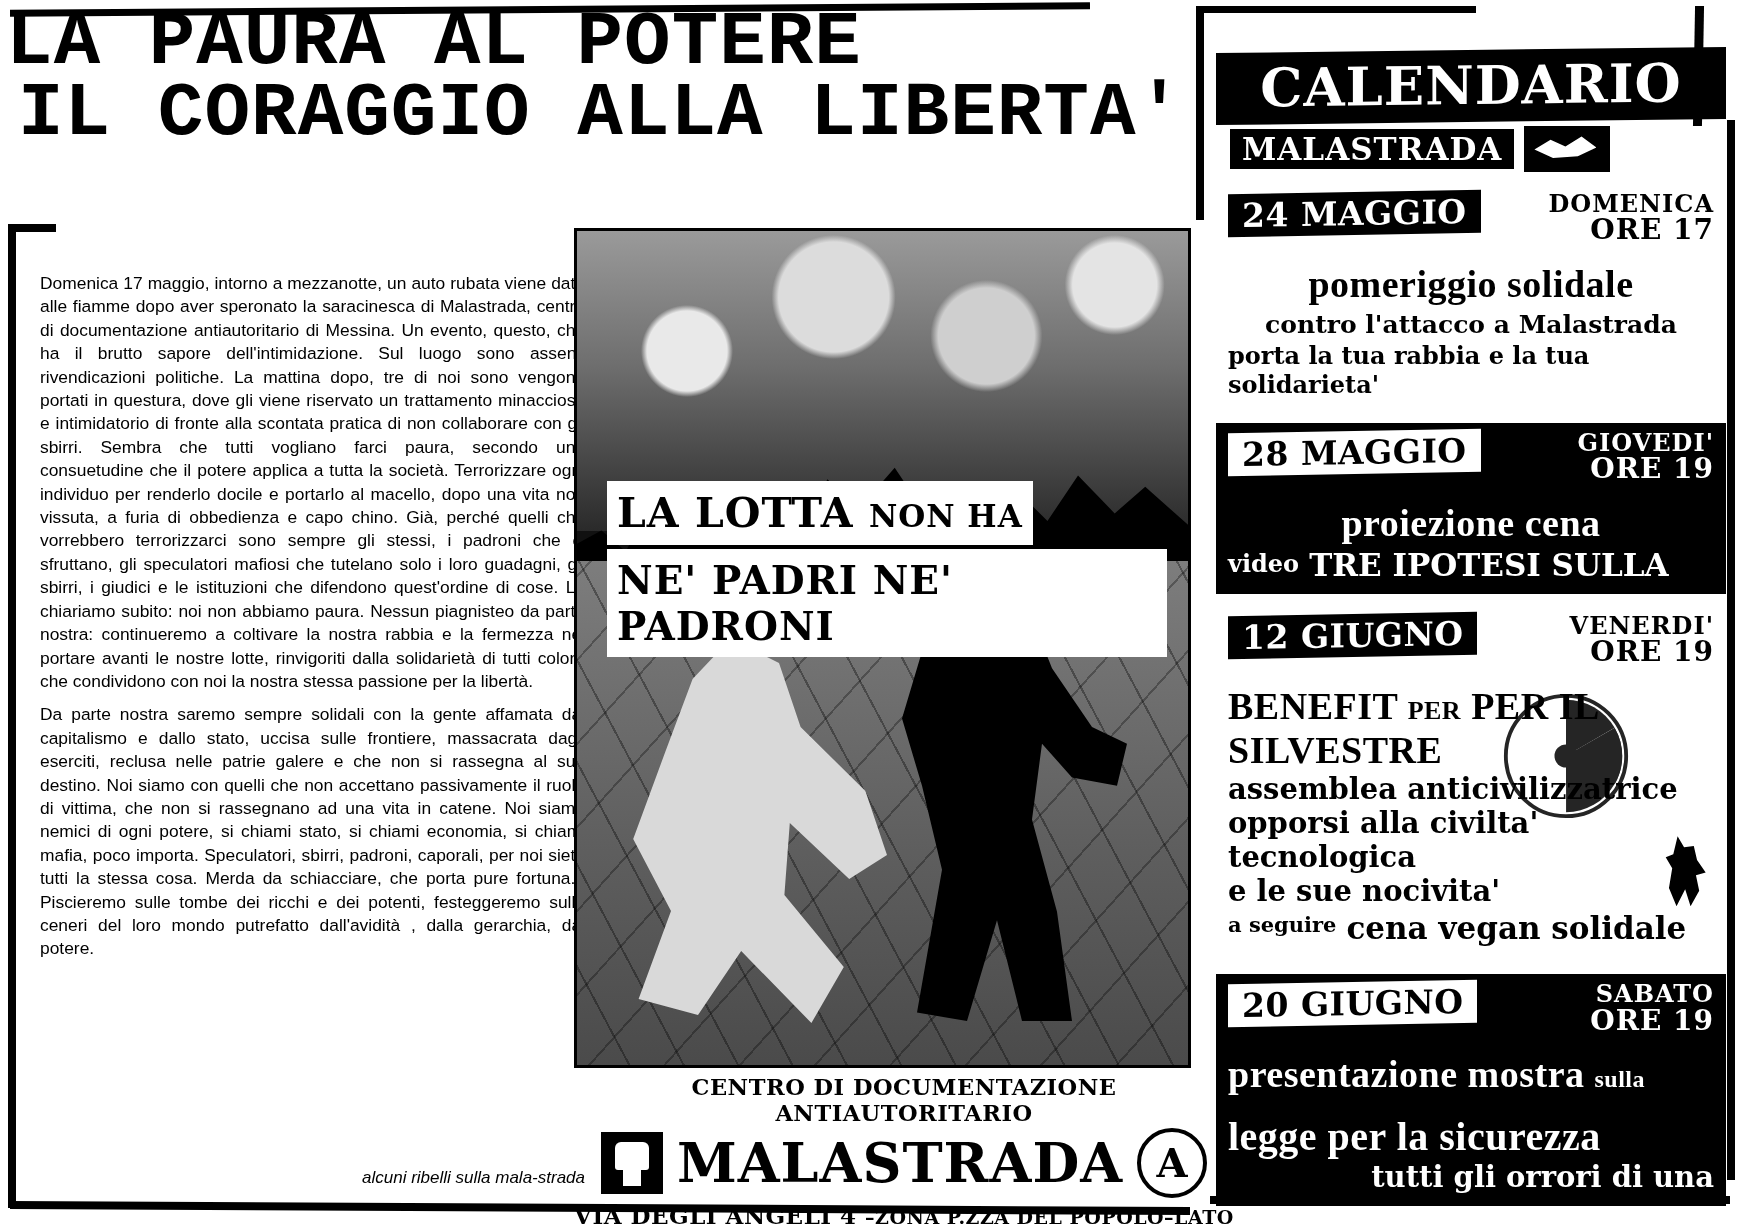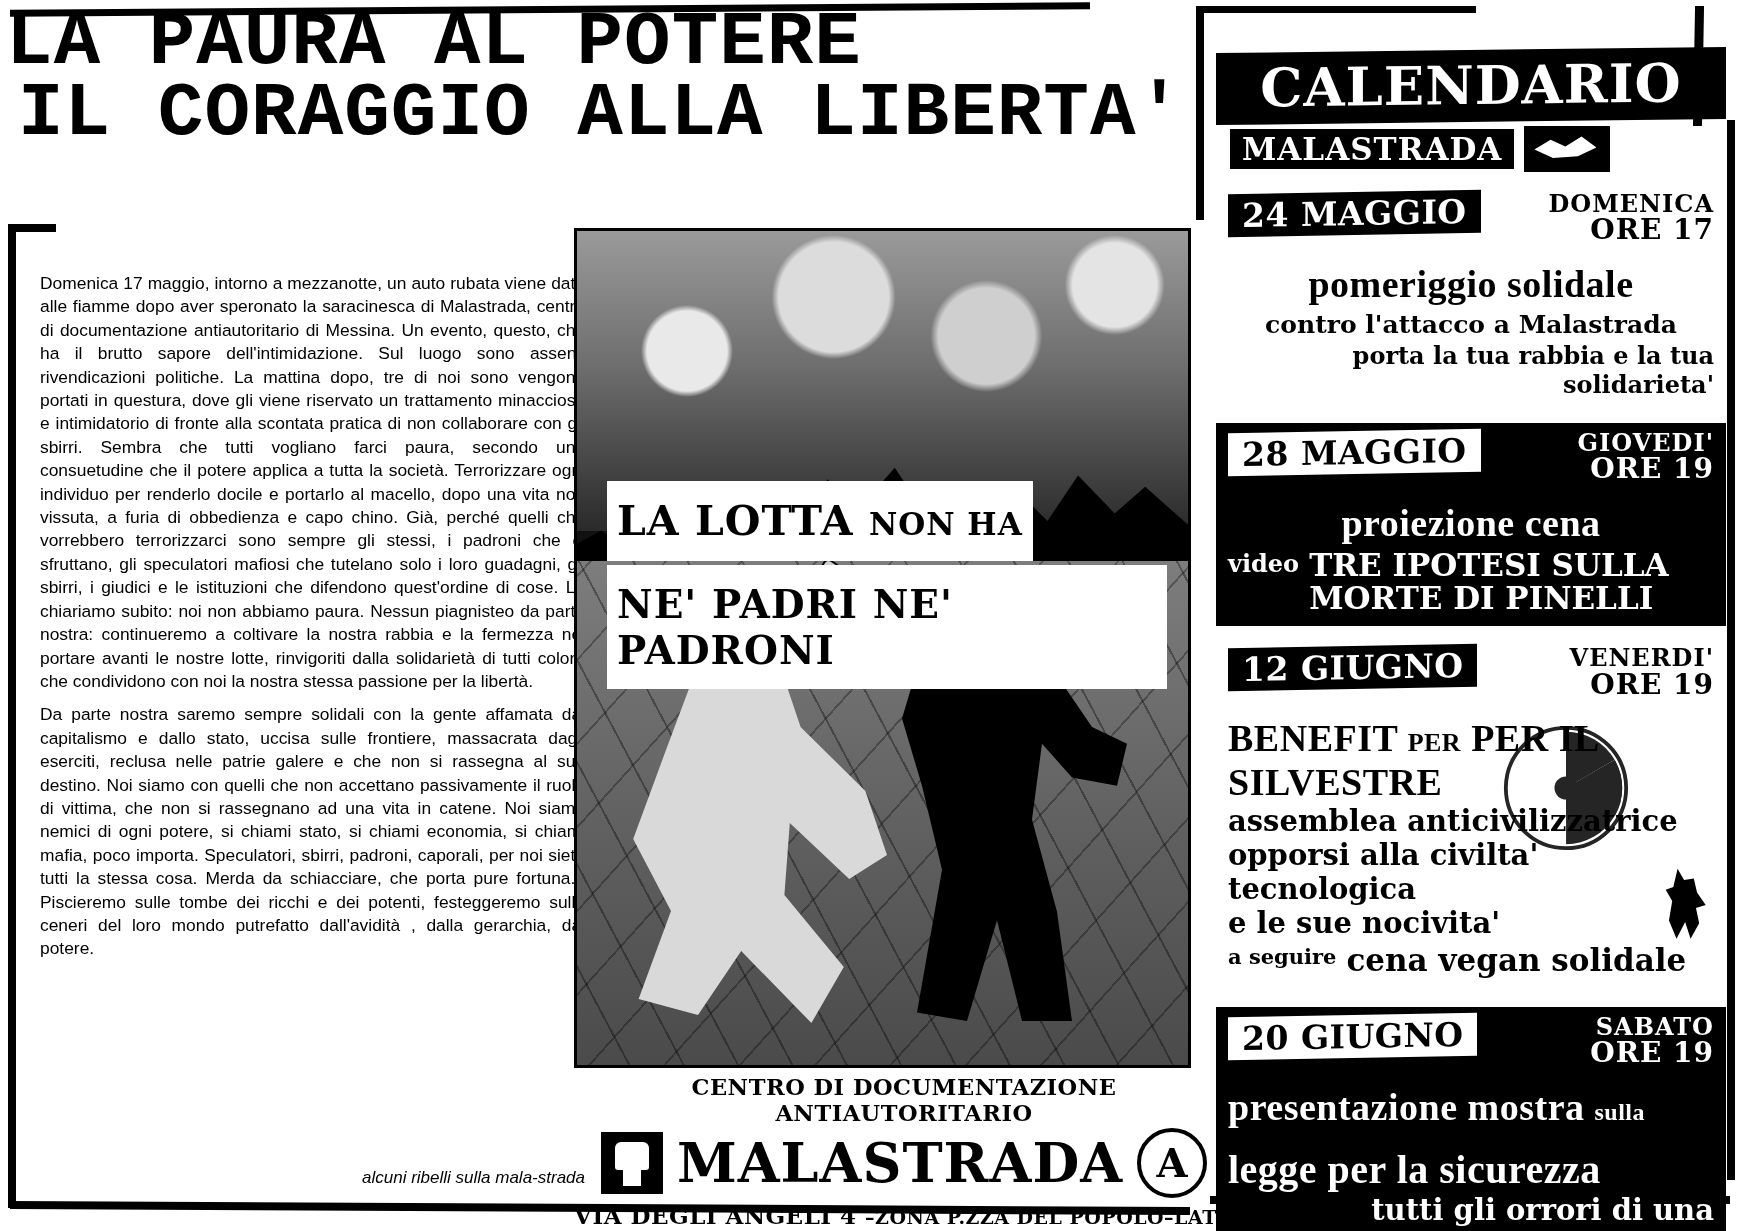--- a/index.html
+++ b/index.html
@@ -95,21 +95,21 @@
     left:40px;top:400px;width:270px;height:400px;
     background:#d9d9d9;
     clip-path:polygon(42% 2%,60% 8%,68% 24%,92% 40%,100% 56%,86% 62%,64% 48%,62% 66%,84% 84%,72% 98%,46% 80%,30% 96%,8% 92%,20% 70%,6% 52%,18% 30%,28% 12%);
   }
   .banner{
     position:absolute;left:30px;top:250px;width:560px;
   }
   .banner .b1,.banner .b2{
     background:#fff;color:#000;display:inline-block;
     font-family:"DejaVu Serif", serif;font-weight:bold;
-    padding:16px 10px;
+    padding:8px 10px;
   }
   .banner .b1{font-size:41px;letter-spacing:1px;}
   .banner .b1 .small{font-size:31px;}
   .banner .b2{font-size:39px;margin-top:4px;letter-spacing:1px;}
   
   .bottomblock{
     position:absolute;left:574px;top:1074px;width:660px;
     text-align:center;
   }
   .bb-top{
@@ -188,21 +188,21 @@
   .entry .t1{
     font-family:Liberation Serif, serif;font-weight:bold;font-size:38px;
     margin-top:17px;letter-spacing:.5px;
   }
   .entry .t2{
     font-family:"DejaVu Serif",serif;font-weight:bold;font-size:25px;margin-top:4px;
     text-align:center;
   }
   .entry .t3{
     font-family:"DejaVu Serif",serif;font-weight:bold;font-size:24px;margin-top:2px;
-    text-align:right;
+    text-align:left;
   }
   .entry .row{display:flex;align-items:flex-start;gap:10px;margin-top:4px;}
   .entry .lbl{font-family:"DejaVu Serif",serif;font-weight:bold;font-size:24px;}
   .entry .big{font-family:"DejaVu Serif",serif;font-weight:bold;font-size:31px;line-height:1.05;}
   .entry .mid{font-family:"DejaVu Serif",serif;font-weight:bold;font-size:29px;}
   .entry.white{background:#fff;color:#000;}
   .entry.white .date{background:#000;color:#fff;}
   .entry.white .when{color:#000;}
   .radiation{
     position:absolute;right:96px;top:86px;width:128px;height:128px;opacity:.85;
@@ -297,21 +297,20 @@
         <span class="when">
           <span class="d">GIOVEDI'</span>
           <span class="h">ORE 19</span>
         </span>
       </div>
       <div class="t1" style="text-align:center">proiezione cena</div>
       <div class="row">
         <span class="lbl">video</span>
         <span class="big">
           <span>TRE IPOTESI SULLA</span><br>
-          <span>MORTE DI PINELLI</span>
         </span>
       </div>
     </div>
 
     <div class="entry white" style="padding-bottom:18px;">
       <div class="head">
         <span class="date">12 GIUGNO</span>
         <span class="when">
           <span class="d">VENERDI'</span>
           <span class="h">ORE 19</span>

